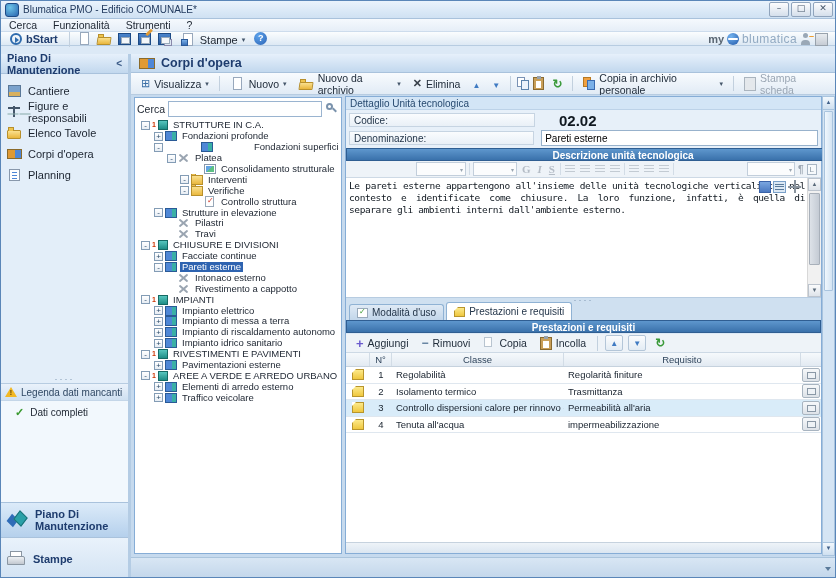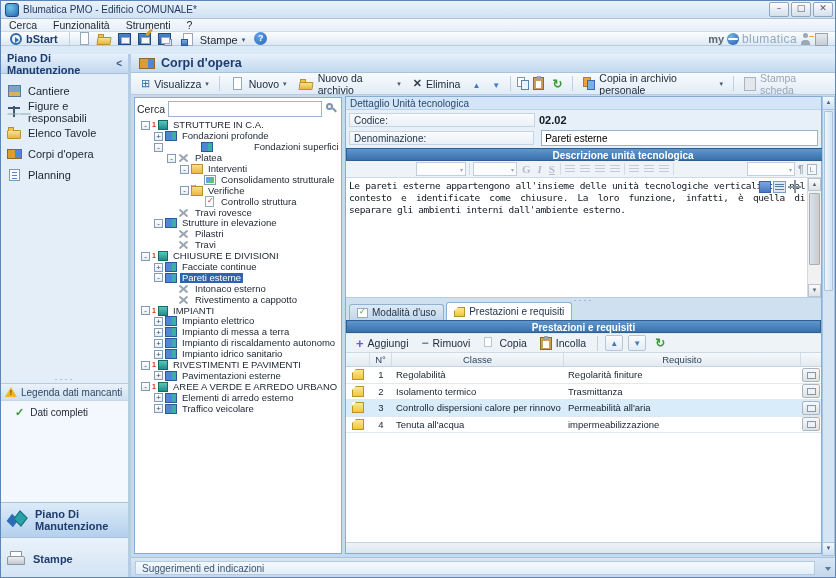--- a/index.html
+++ b/index.html
@@ -138,21 +138,21 @@
   .icn-check::before{content:"";position:absolute;left:1px;top:-1px;width:9px;height:11px;background:#fff;border:1px solid #98a8b8;box-sizing:border-box}
   .icn-check::after{content:"✓";position:absolute;left:3px;top:-1px;font:bold 8px/10px "DejaVu Sans",sans-serif;color:#d03020}
   
   #rightwrap{left:214px;top:1px;width:490px;height:460px}
   #rpanel{left:0;top:0;width:477px;height:458px;background:#dcE9f6;border:1px solid #86add6}
   .dethdr{left:0;top:0;width:475px;height:13px;background:#d3e5f6;color:#27496f;font-size:10px;line-height:13px;padding-left:4px;border-bottom:1px solid #bcd2e8}
   #form{left:0;top:13px;width:475px;height:38px;background:#e7f0f9;padding:2px 3px}
   .frow{display:flex;align-items:center;height:16px;margin-bottom:2px}
   .flabel{width:186px;height:14px;background:linear-gradient(#fafcfe,#e9f0f7);border:1px solid #c6d4e2;
     font-size:10px;line-height:13px;padding-left:4px;box-sizing:border-box;color:#24364a}
-  .codval{font-weight:bold;margin-left:4px;font-size:11px;color:#101820}
+  .codval{font-weight:bold;margin-left:24px;font-size:15px;color:#101820}
   .din{margin-left:7px;width:270px;height:14px;border:1px solid #98b2cc;font:10px "Liberation Sans",sans-serif;padding:0 3px}
   .bluehdr{height:13px;background:linear-gradient(#5e97cd,#3a71ab);color:#fff;font-weight:bold;font-size:10px;line-height:13px;text-align:center;border:1px solid #2f5e92;box-sizing:border-box}
   #deschdr{left:0;top:51px;width:554px}
   #edtb{left:0;top:64px;width:475px;height:17px;background:#eef3f8;border-bottom:1px solid #cdd9e5;display:flex;align-items:center;gap:3px;padding:0 4px 0 70px}
   .combo{height:12px;background:#fbfcfd;border:1px solid #c2cedb;display:flex;align-items:center;justify-content:flex-end;padding-right:2px}
   .c1{width:46px}.c2{width:40px}.c3{width:44px}
   .combo .dd{color:#9aa6b2;font-size:6px}
   .edl{color:#b4bcc6;font-weight:bold;font-family:"Liberation Serif",serif;font-size:11px;padding:0 2px}
   .edl.it{font-style:italic}.edl.un{text-decoration:underline}
   .esep{width:1px;height:12px;background:#d2dce6}
@@ -393,44 +393,39 @@
         <div class="trow" style="padding-left: 17px; gap: 36px;">
           <span class="ex ex-minus"></span>
           <span class="icn icn-unit"></span>
           <span class="tlabel">Fondazioni superficiali</span>
         </div>
         <div class="trow" style="padding-left: 30px;">
           <span class="ex ex-minus"></span>
           <span class="icn icn-elem"></span>
           <span class="tlabel">Platea</span>
         </div>
-        <div class="trow" style="padding-left: 43px;">
-          <span class="ex ex-minus"></span>
-          <span class="icn icn-folder"></span>
-          <span class="tlabel">Interventi</span>
-        </div>
         <div class="trow" style="padding-left: 56px;">
           <span class="ex ex-none"></span>
           <span class="icn icn-doc"></span>
           <span class="tlabel">Consolidamento strutturale</span>
         </div>
         <div class="trow" style="padding-left: 43px;">
           <span class="ex ex-minus"></span>
           <span class="icn icn-folder"></span>
+          <span class="tlabel">Interventi</span>
+        </div>
+        <div class="trow" style="padding-left: 43px;">
+          <span class="ex ex-minus"></span>
+          <span class="icn icn-folder"></span>
           <span class="tlabel">Verifiche</span>
         </div>
         <div class="trow" style="padding-left: 56px;">
           <span class="ex ex-none"></span>
           <span class="icn icn-check"></span>
           <span class="tlabel">Controllo struttura</span>
-        </div>
-        <div class="trow" style="padding-left: 30px;">
-          <span class="ex ex-none"></span>
-          <span class="icn icn-elem"></span>
-          <span class="tlabel">Travi rovesce</span>
         </div>
         <div class="trow" style="padding-left: 17px;">
           <span class="ex ex-minus"></span>
           <span class="icn icn-unit"></span>
           <span class="tlabel">Strutture in elevazione</span>
         </div>
         <div class="trow" style="padding-left: 30px;">
           <span class="ex ex-none"></span>
           <span class="icn icn-elem"></span>
           <span class="tlabel">Pilastri</span>
@@ -676,15 +671,14 @@
 
     <div class="abs" id="outersb">
       <span class="sb-up">▲</span>
       <span class="sb-th"></span>
       <span class="sb-dn">▼</span>
     </div>
   </div>
 </div>
 
 <div class="abs" id="statusbar">
-  <div class="inner">Suggerimenti ed indicazioni</div>
   <span class="chev"></span>
 </div>
 
 </body></html>

